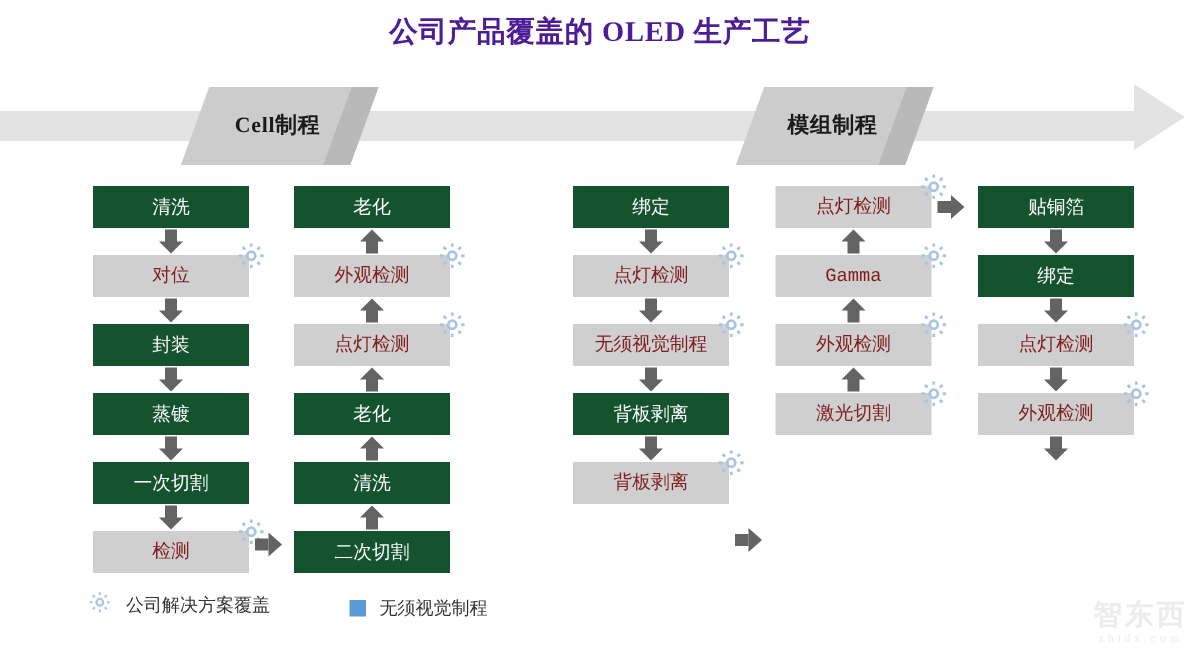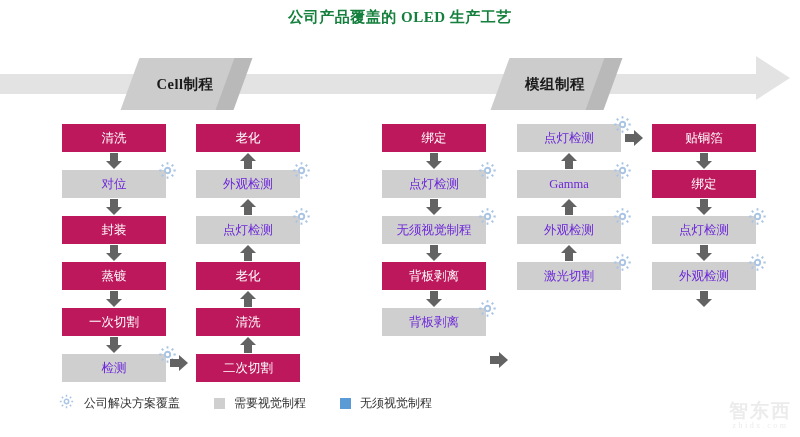--- a/index.html
+++ b/index.html
@@ -16,24 +16,24 @@
     color: #222222;
   }
 
   
   #page-title {
     position: absolute;
     top: 8px;
     left: 0;
     width: 800px;
     text-align: center;
-    font-size: 15px;
+    font-size: 19px;
     font-weight: bold;
     letter-spacing: 0.5px;
-    color: #15803d;
+    color: #4c1d95;
   }
 
   
   #banner {
     position: absolute;
     top: 58px;
     left: 0;
     width: 800px;
     height: 52px;
   }
@@ -105,22 +105,22 @@
   .node-wrap:last-child { margin-bottom: 0; }
 
   .node {
     width: 104px;
     height: 28px;
     line-height: 28px;
     text-align: center;
     font-size: 12.5px;
     box-sizing: border-box;
   }
-  .node.blue  { background: #be185d; color: #ffffff; }
-  .node.gray  { background: #cfcfcf; color: #6d28d9; }
+  .node.blue  { background: #14532d; color: #ffffff; }
+  .node.gray  { background: #cfcfcf; color: #7f1d1d; font-family: Liberation Mono, monospace; }
 
   
   .vconn {
     position: absolute;
     left: 44px;
     width: 16px;
     height: 18px;
   }
   .vconn.down { bottom: -18px; }
   .vconn.up   { bottom: -18px; }
@@ -182,23 +182,24 @@
     pointer-events: none;
   }
 
   
   #legend {
     position: absolute;
     left: 58px;
     top: 392px;
     height: 22px;
     display: flex;
-    align-items: center;
+    align-items: flex-end;
     font-size: 12px;
     color: #333333;
+    gap: 19px;
   }
   .legend-item { display: flex; align-items: center; margin-right: 34px; }
   .legend-item .lg-text { margin-left: 9px; }
   .swatch { width: 11px; height: 11px; display: inline-block; }
   .swatch.gray { background: #cfcfcf; }
   .swatch.blue { background: #5b9bd5; }
 
   
   #watermark {
     position: absolute;
@@ -481,24 +482,20 @@
   <div class="legend-item">
     <span>
       <svg width="17" height="17" viewBox="0 0 24 24" fill="none" stroke="#A9C4E4" stroke-width="2.1">
         <circle cx="12" cy="12" r="3.1"></circle>
         <path d="M12 2.6v2.6M12 18.8v2.6M21.4 12h-2.6M5.2 12H2.6M18.6 5.4l-1.9 1.9M7.3 16.7l-1.9 1.9M18.6 18.6l-1.9-1.9M7.3 7.3L5.4 5.4"></path>
       </svg>
     </span>
     <span class="lg-text">公司解决方案覆盖</span>
   </div>
 
-  <div class="legend-item">
-    <span class="swatch gray"></span>
-    <span class="lg-text">需要视觉制程</span>
-  </div>
 
   <div class="legend-item">
     <span class="swatch blue"></span>
     <span class="lg-text">无须视觉制程</span>
   </div>
 </div>
 
 <div id="watermark">
   <div class="wm-main">智东西</div>
   <div class="wm-sub">zhidx.com</div>

